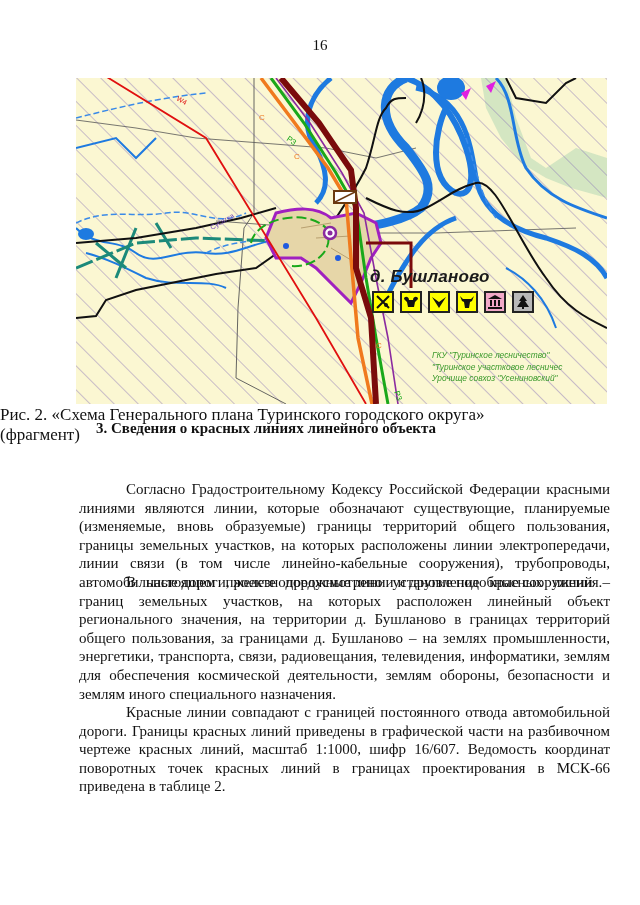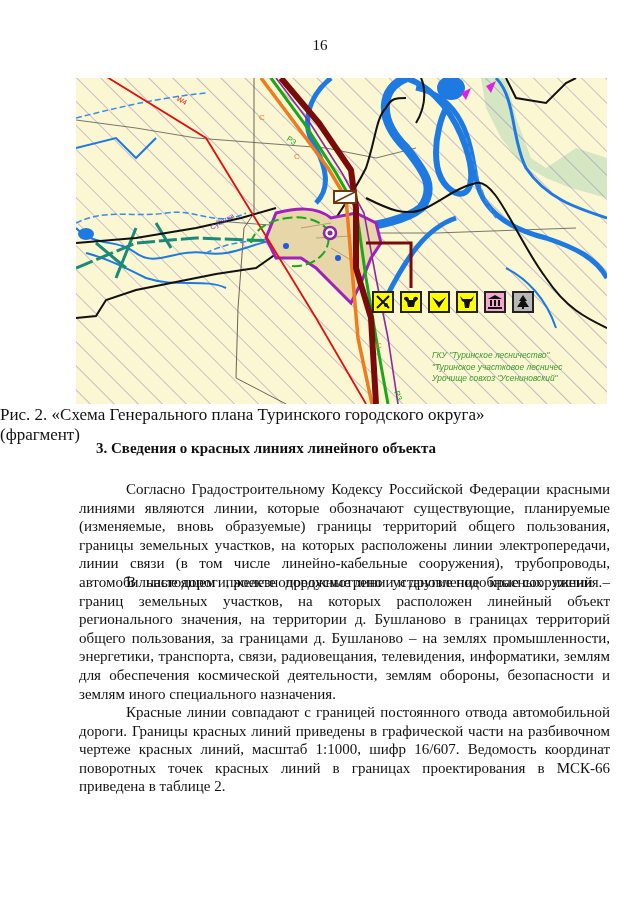--- a/index.html
+++ b/index.html
@@ -12,21 +12,21 @@
   .map svg { position: absolute; left: 0; top: 0; }
   .map-label-village { position: absolute; left: 294px; top: 189px; font-family: "Liberation Sans", "DejaVu Sans", sans-serif;
                        font-weight: bold; font-style: italic; font-size: 17px; color: #1a1a1a; letter-spacing: 0.2px; }
   .icon-row { position: absolute; left: 296px; top: 213px; display: flex; gap: 6px; }
   .map-icon { width: 22px; height: 22px; border: 2px solid #222; box-sizing: border-box;
               display: flex; align-items: center; justify-content: center; }
   .map-icon svg { position: static; }
   .forest-labels { position: absolute; left: 356px; top: 272px; font-family: "Liberation Sans", "DejaVu Sans", sans-serif;
                    font-style: italic; font-size: 8.4px; color: #3c9a2d; line-height: 11.6px; white-space: nowrap; }
   .caption { position: absolute; top: 405px; left: 0; width: 507px; text-align: left; font-size: 17px; }
-  .section-title { position: absolute; top: 440px; left: 0; width: 532px; text-align: center;
+  .section-title { position: absolute; top: 420px; left: 0; width: 532px; text-align: center;
                    font-size: 15px; font-weight: bold; }
   .body-text { position: absolute; left: 79px; width: 531px; font-size: 15px; line-height: 18.6px;
                text-align: justify; }
   .body-text p { margin: 0; text-indent: 47px; }
   .p1 { top: 480px; }
   .p2 { top: 573px; }
   .p3 { top: 703px; }
 </style>
 </head>
 <body>
@@ -102,20 +102,21 @@
 
     <text x="100" y="22" font-family="Liberation Sans, sans-serif" font-size="7" fill="#e01010" transform="rotate(30 100 22)">W4</text>
     <text x="183" y="42" font-family="Liberation Sans, sans-serif" font-size="8" fill="#f07a1e">С</text>
     <text x="210" y="62" font-family="Liberation Sans, sans-serif" font-size="8" fill="#1aa81a" transform="rotate(35 210 62)">Р3</text>
     <text x="218" y="81" font-family="Liberation Sans, sans-serif" font-size="8" fill="#f07a1e">С</text>
     <text x="136" y="152" font-family="Liberation Sans, sans-serif" font-size="7" fill="#6a3ab8" transform="rotate(-30 136 152)">Сусатка</text>
     <text x="300" y="270" font-family="Liberation Sans, sans-serif" font-size="8" fill="#f07a1e">С</text>
     <text x="318" y="314" font-family="Liberation Sans, sans-serif" font-size="8" fill="#1aa81a" transform="rotate(70 318 314)">Р3</text>
   </svg>
 
+  <div class="map-label-village">д. Бушланово</div>
 
   <div class="icon-row">
     <div class="map-icon" style="background:#ffff00">
       <svg width="16" height="16" viewBox="0 0 16 16">
           <path d="M2 2 L14 14 M14 2 L2 14" stroke="#111" stroke-width="2"></path>
           <circle cx="11" cy="11" r="2" fill="#111"></circle>
         </svg>
     </div>
     <div class="map-icon" style="background:#ffff00">
       <svg width="16" height="16" viewBox="0 0 16 16">

